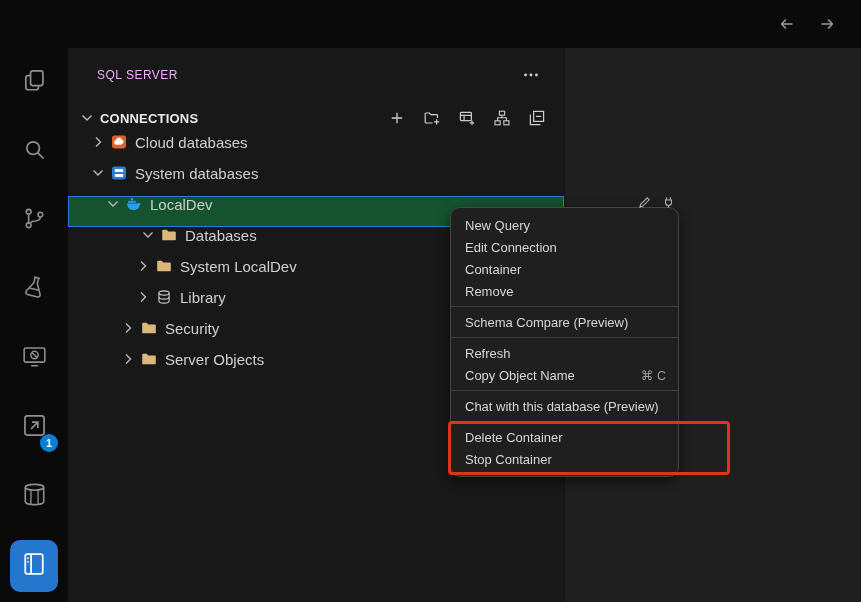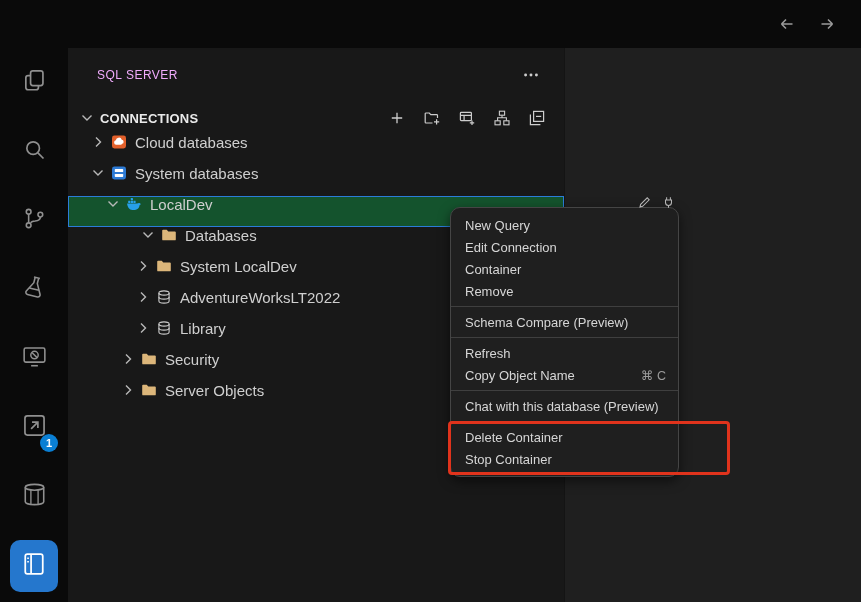--- a/index.html
+++ b/index.html
@@ -300,35 +300,20 @@
               <path d="M6 3.5 10.5 8 6 12.5" stroke="#b8b8b8" stroke-width="1.4"></path>
             </svg>
           </span>
           <span class="ticon">
             <svg width="16" height="16" viewBox="0 0 16 16" fill="none" xmlns="http://www.w3.org/2000/svg">
               <ellipse cx="8" cy="4" rx="5.1" ry="2.1" stroke="#c9c9c9" stroke-width="1.1"></ellipse>
               <path d="M2.9 4v8c0 1.2 2.3 2.1 5.1 2.1s5.1-.9 5.1-2.1V4" stroke="#c9c9c9" stroke-width="1.1"></path>
               <path d="M2.9 8c0 1.2 2.3 2.1 5.1 2.1S13.1 9.2 13.1 8" stroke="#c9c9c9" stroke-width="1.1"></path>
             </svg>
           </span>
-          <span class="tree-label">AdventureWorksLT2022</span>
-        </div>
-        <div class="tree-row" style="padding-left: 67px;">
-          <span class="chev">
-            <svg width="16" height="16" viewBox="0 0 16 16" fill="none" xmlns="http://www.w3.org/2000/svg">
-              <path d="M6 3.5 10.5 8 6 12.5" stroke="#b8b8b8" stroke-width="1.4"></path>
-            </svg>
-          </span>
-          <span class="ticon">
-            <svg width="16" height="16" viewBox="0 0 16 16" fill="none" xmlns="http://www.w3.org/2000/svg">
-              <ellipse cx="8" cy="4" rx="5.1" ry="2.1" stroke="#c9c9c9" stroke-width="1.1"></ellipse>
-              <path d="M2.9 4v8c0 1.2 2.3 2.1 5.1 2.1s5.1-.9 5.1-2.1V4" stroke="#c9c9c9" stroke-width="1.1"></path>
-              <path d="M2.9 8c0 1.2 2.3 2.1 5.1 2.1S13.1 9.2 13.1 8" stroke="#c9c9c9" stroke-width="1.1"></path>
-            </svg>
-          </span>
           <span class="tree-label">Library</span>
         </div>
         <div class="tree-row" style="padding-left: 52px;">
           <span class="chev">
             <svg width="16" height="16" viewBox="0 0 16 16" fill="none" xmlns="http://www.w3.org/2000/svg">
               <path d="M6 3.5 10.5 8 6 12.5" stroke="#b8b8b8" stroke-width="1.4"></path>
             </svg>
           </span>
           <span class="ticon">
             <svg width="16" height="16" viewBox="0 0 16 16" fill="none" xmlns="http://www.w3.org/2000/svg">

